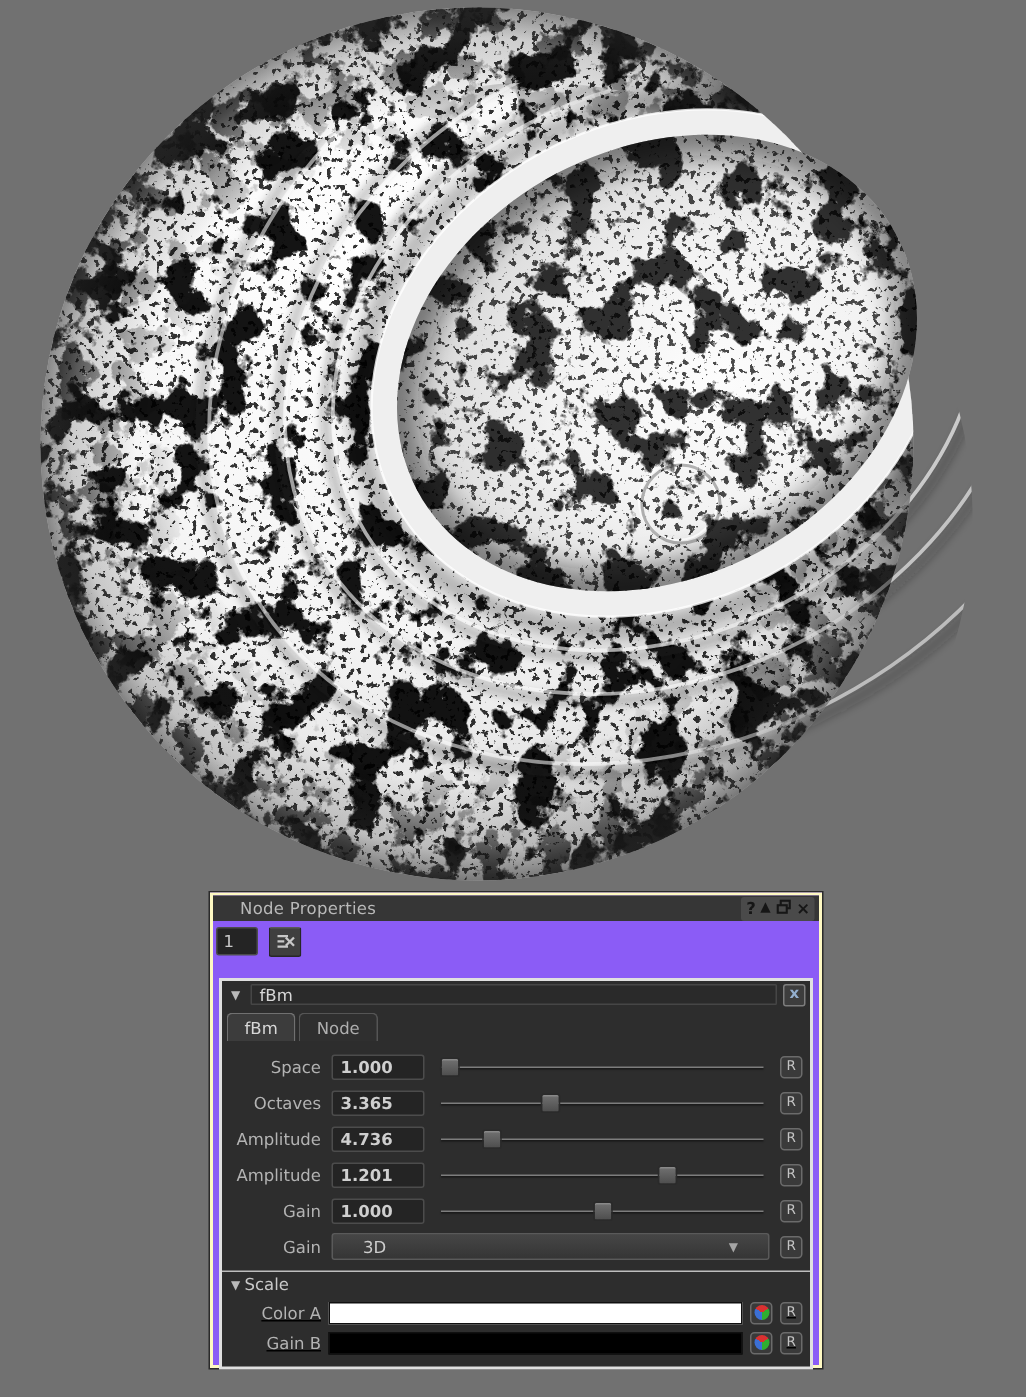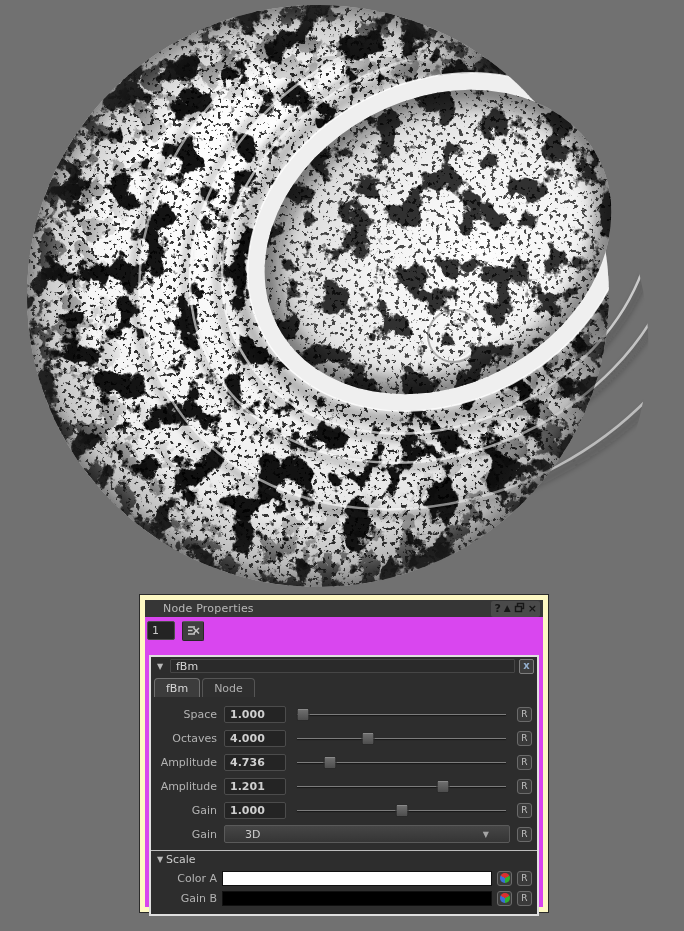--- a/index.html
+++ b/index.html
@@ -5,21 +5,21 @@
   * { margin:0; padding:0; box-sizing:border-box; }
   html,body { width:684px; height:931px; overflow:hidden; background:#717171;
               font-family:"DejaVu Sans","Liberation Sans",sans-serif; font-size:11px; }
 
   
   .viewport { position:absolute; left:0; top:0; width:684px; height:931px; }
   .preview-svg { position:absolute; left:0; top:0; }
 
   
   .panel { position:absolute; left:140px; top:595px; width:408px; height:317px;
-           background:#d946ef; border:5px solid #fef9c3; box-shadow:0 0 0 1px #2a2a2a; }
+           background:#8b5cf6; border:2px solid #fef9c3; box-shadow:0 0 0 1px #2a2a2a; }
 
   .titlebar { height:17px; background:#363636; display:flex; align-items:center;
               padding:0 3px 0 18px; color:#b9b9b9; }
   .titlebar-title { flex:1; letter-spacing:0.2px; }
   .tb-icons { display:flex; align-items:center; gap:3px; background:#4a4a4a;
               border-radius:2px; padding:1px 3px; }
   .tb-icon { color:#161616; font-weight:bold; font-size:11px; line-height:13px; cursor:default; }
   .tb-icon.tri { font-size:9px; }
 
   .toolbar { display:flex; align-items:center; gap:7px; padding:3px 2px 2px 2px; height:26px; }
@@ -61,21 +61,21 @@
           color:#c4c4c4; font-size:9px; font-family:inherit; display:flex; align-items:center;
           justify-content:center; padding:0; }
   .dropdown { grid-column:2 / 4; height:18px; background:linear-gradient(#464646,#353535);
               border:1px solid #5a5a5a; border-radius:2px; display:flex; align-items:center;
               padding:0 20px; color:#cdcdcd; }
   .dd-arrow { margin-left:auto; color:#a5a5a5; font-size:8px; }
 
   .color-group { margin-top:4px; border-top:1px solid #bdbdbd; padding:0 0 6px 0; }
   .cheader { height:17px; display:flex; align-items:center; padding-left:3px; color:#c9c9c9; }
   .crow { display:grid; grid-template-columns:64px 1fr 15px 15px; column-gap:5px;
-          align-items:center; height:20px; padding:0 5px 0 2px; }
+          align-items:center; height:20px; padding:0 5px 0 2px;text-decoration:underline; }
   .swatch { height:15px; border:1px solid #101010; }
   .picker-btn { width:15px; height:15px; background:#3a3a3a; border:1px solid #6b6b6b;
                 border-radius:3px; display:flex; align-items:center; justify-content:center; padding:0; }
   .rgb-dot { width:10px; height:10px; border-radius:50%;
              background:conic-gradient(from -60deg, #d93030 0 120deg, #2fae2f 120deg 240deg, #3b6fd4 240deg 360deg); }
 </style>
 </head>
 <body>
 
 <div class="viewport" style="background: rgb(113, 113, 113);">
@@ -234,21 +234,21 @@
           </div>
         <div class="ptrack">
           <div class="phandle" style="left: 3%;"></div>
         </div>
         <button class="rbtn">R</button>
       </div>
 
       <div class="prow">
         <span class="plabel">Octaves</span>
         <div class="pfield">
-            <span>4.000</span>
+            <span>3.365</span>
           </div>
         <div class="ptrack">
           <div class="phandle" style="left: 34%;"></div>
         </div>
         <button class="rbtn">R</button>
       </div>
 
       <div class="prow">
         <span class="plabel">Amplitude</span>
         <div class="pfield">

